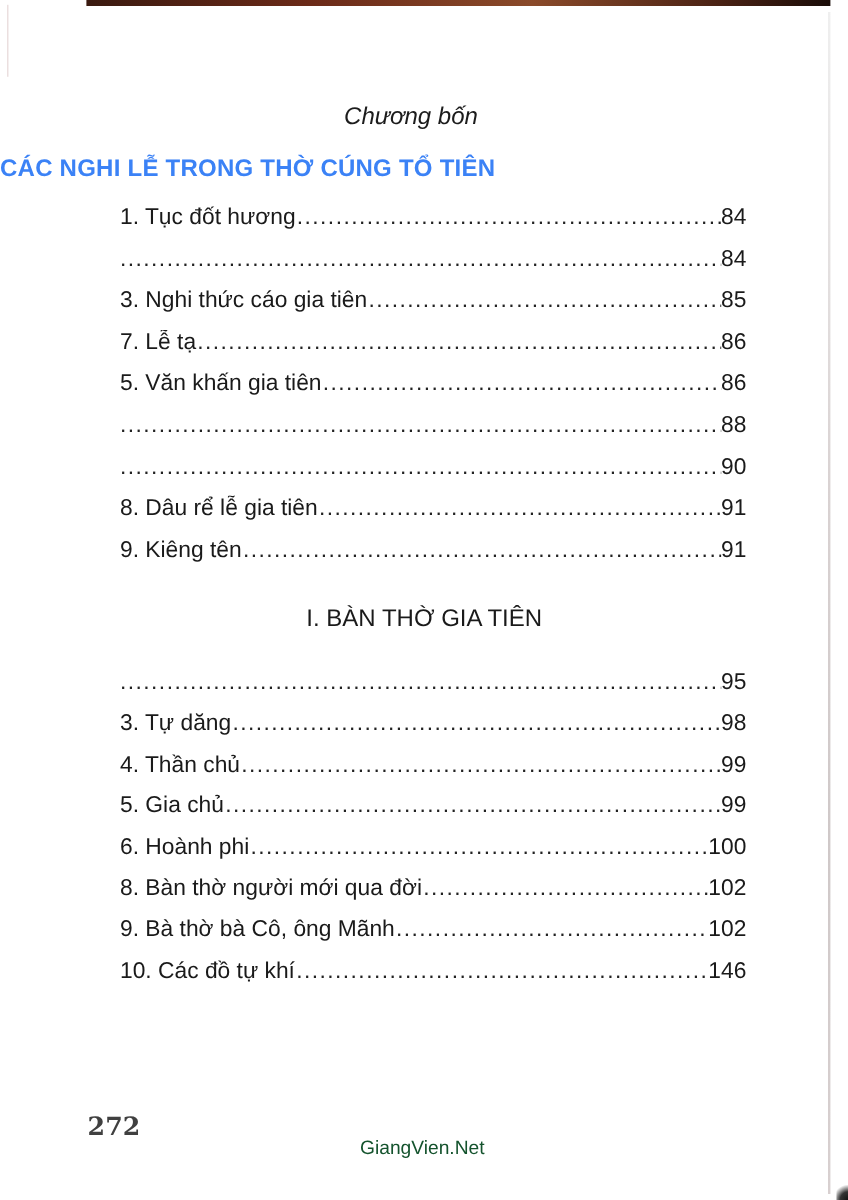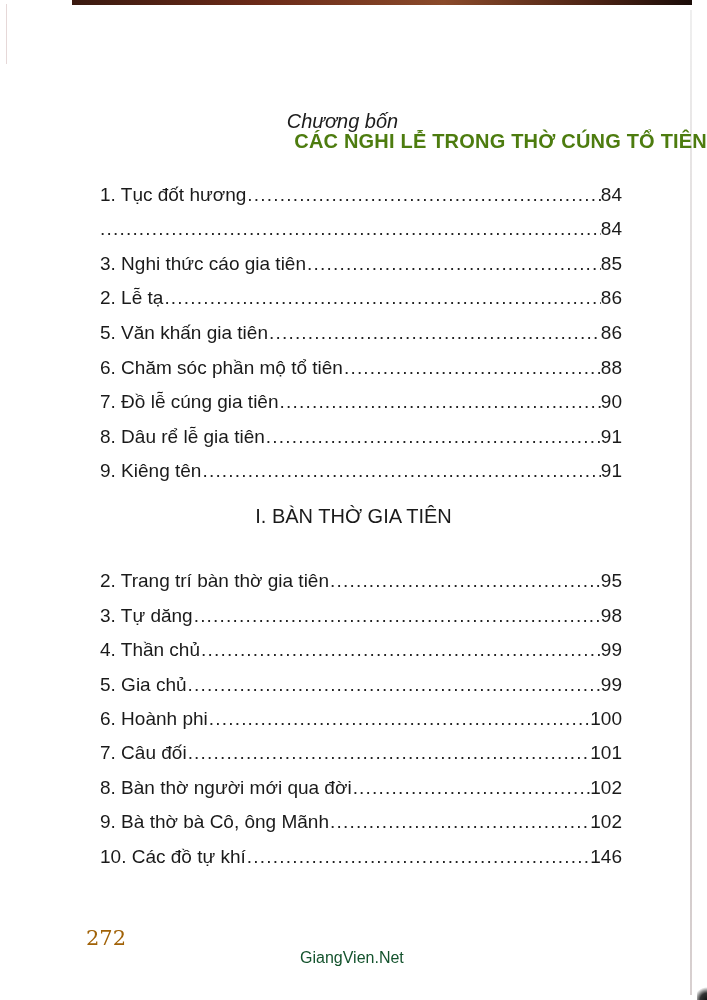--- a/index.html
+++ b/index.html
@@ -49,32 +49,31 @@
     }
     .chapter-label {
       position: absolute;
       top: 86px;
       left: 0;
       width: 685px;
       text-align: center;
       font-style: italic;
       font-size: 20px;
       color: #1c1c1c;
-      margin-top: 24px;
     }
     .chapter-title {
       position: absolute;
       top: 130px;
       left: 0;
       width: 707px;
-      text-align: right;
+      text-align: left;
       font-weight: bold;
       font-size: 20px;
       letter-spacing: 0.2px;
-      color: #4d7c0f;
+      color: #3b82f6;
     }
     .section-title {
       position: absolute;
       top: 505px;
       left: 0;
       width: 707px;
       text-align: center;
       font-size: 20px;
       color: #1a1a1a;
     }
@@ -83,21 +82,21 @@
       left: 100px;
       width: 522px;
       margin: 0;
       padding: 0;
       list-style: none;
     }
     .toc-a { top: 171px; }
     .toc-b { top: 558px; }
     .toc-row {
       display: flex;
-      align-items: flex-end;
+      align-items: flex-start;
       height: 34.6px;
       font-size: 19px;
       white-space: nowrap;
       overflow: hidden;
       cursor: pointer;
     }
     .toc-b .toc-row { height: 34.4px; }
     .toc-text {
       flex: 0 0 auto;
       padding-right: 1px;
@@ -113,24 +112,23 @@
     }
     .toc-page {
       flex: 0 0 auto;
       text-align: right;
     }
     .page-number {
       position: absolute;
       top: 926px;
       left: 73px;
       font-family: "DejaVu Serif", "Liberation Serif", serif;
-      font-weight: normal;
+      font-weight: bold;
       font-size: 21px;
-      color: #a16207;
-      margin-left: 13px;
+      color: #404040;
     }
     .watermark {
       position: absolute;
       top: 949px;
       left: 300px;
       font-size: 16px;
       color: #14532d;
     }
   </style>
 </head>
@@ -153,56 +151,53 @@
   <li class="toc-row">
       <span class="toc-leader"></span>
       <span class="toc-page">84</span>
     </li>
   <li class="toc-row">
       <span class="toc-text">3. Nghi thức cáo gia tiên</span>
       <span class="toc-leader"></span>
       <span class="toc-page">85</span>
     </li>
   <li class="toc-row">
-      <span class="toc-text">2. Lễ tạ</span>
+      <span class="toc-text">7. Lễ tạ</span>
       <span class="toc-leader"></span>
       <span class="toc-page">86</span>
     </li>
   <li class="toc-row">
       <span class="toc-text">5. Văn khấn gia tiên</span>
       <span class="toc-leader"></span>
       <span class="toc-page">86</span>
     </li>
   <li class="toc-row">
-      <span class="toc-text">6. Chăm sóc phần mộ tổ tiên</span>
       <span class="toc-leader"></span>
       <span class="toc-page">88</span>
     </li>
   <li class="toc-row">
-      <span class="toc-text">7. Đồ lễ cúng gia tiên</span>
       <span class="toc-leader"></span>
       <span class="toc-page">90</span>
     </li>
   <li class="toc-row">
       <span class="toc-text">8. Dâu rể lễ gia tiên</span>
       <span class="toc-leader"></span>
       <span class="toc-page">91</span>
     </li>
   <li class="toc-row">
       <span class="toc-text">9. Kiêng tên</span>
       <span class="toc-leader"></span>
       <span class="toc-page">91</span>
     </li>
 </ul>
 
 <div class="section-title">I. BÀN THỜ GIA TIÊN</div>
 
 <ul class="toc toc-b">
   <li class="toc-row">
-      <span class="toc-text">2. Trang trí bàn thờ gia tiên</span>
       <span class="toc-leader"></span>
       <span class="toc-page">95</span>
     </li>
   <li class="toc-row">
       <span class="toc-text">3. Tự dăng</span>
       <span class="toc-leader"></span>
       <span class="toc-page">98</span>
     </li>
   <li class="toc-row">
       <span class="toc-text">4. Thần chủ</span>
@@ -211,25 +206,20 @@
     </li>
   <li class="toc-row">
       <span class="toc-text">5. Gia chủ</span>
       <span class="toc-leader"></span>
       <span class="toc-page">99</span>
     </li>
   <li class="toc-row">
       <span class="toc-text">6. Hoành phi</span>
       <span class="toc-leader"></span>
       <span class="toc-page">100</span>
-    </li>
-  <li class="toc-row">
-      <span class="toc-text">7. Câu đối</span>
-      <span class="toc-leader"></span>
-      <span class="toc-page">101</span>
     </li>
   <li class="toc-row">
       <span class="toc-text">8. Bàn thờ người mới qua đời</span>
       <span class="toc-leader"></span>
       <span class="toc-page">102</span>
     </li>
   <li class="toc-row">
       <span class="toc-text">9. Bà thờ bà Cô, ông Mãnh</span>
       <span class="toc-leader"></span>
       <span class="toc-page">102</span>

